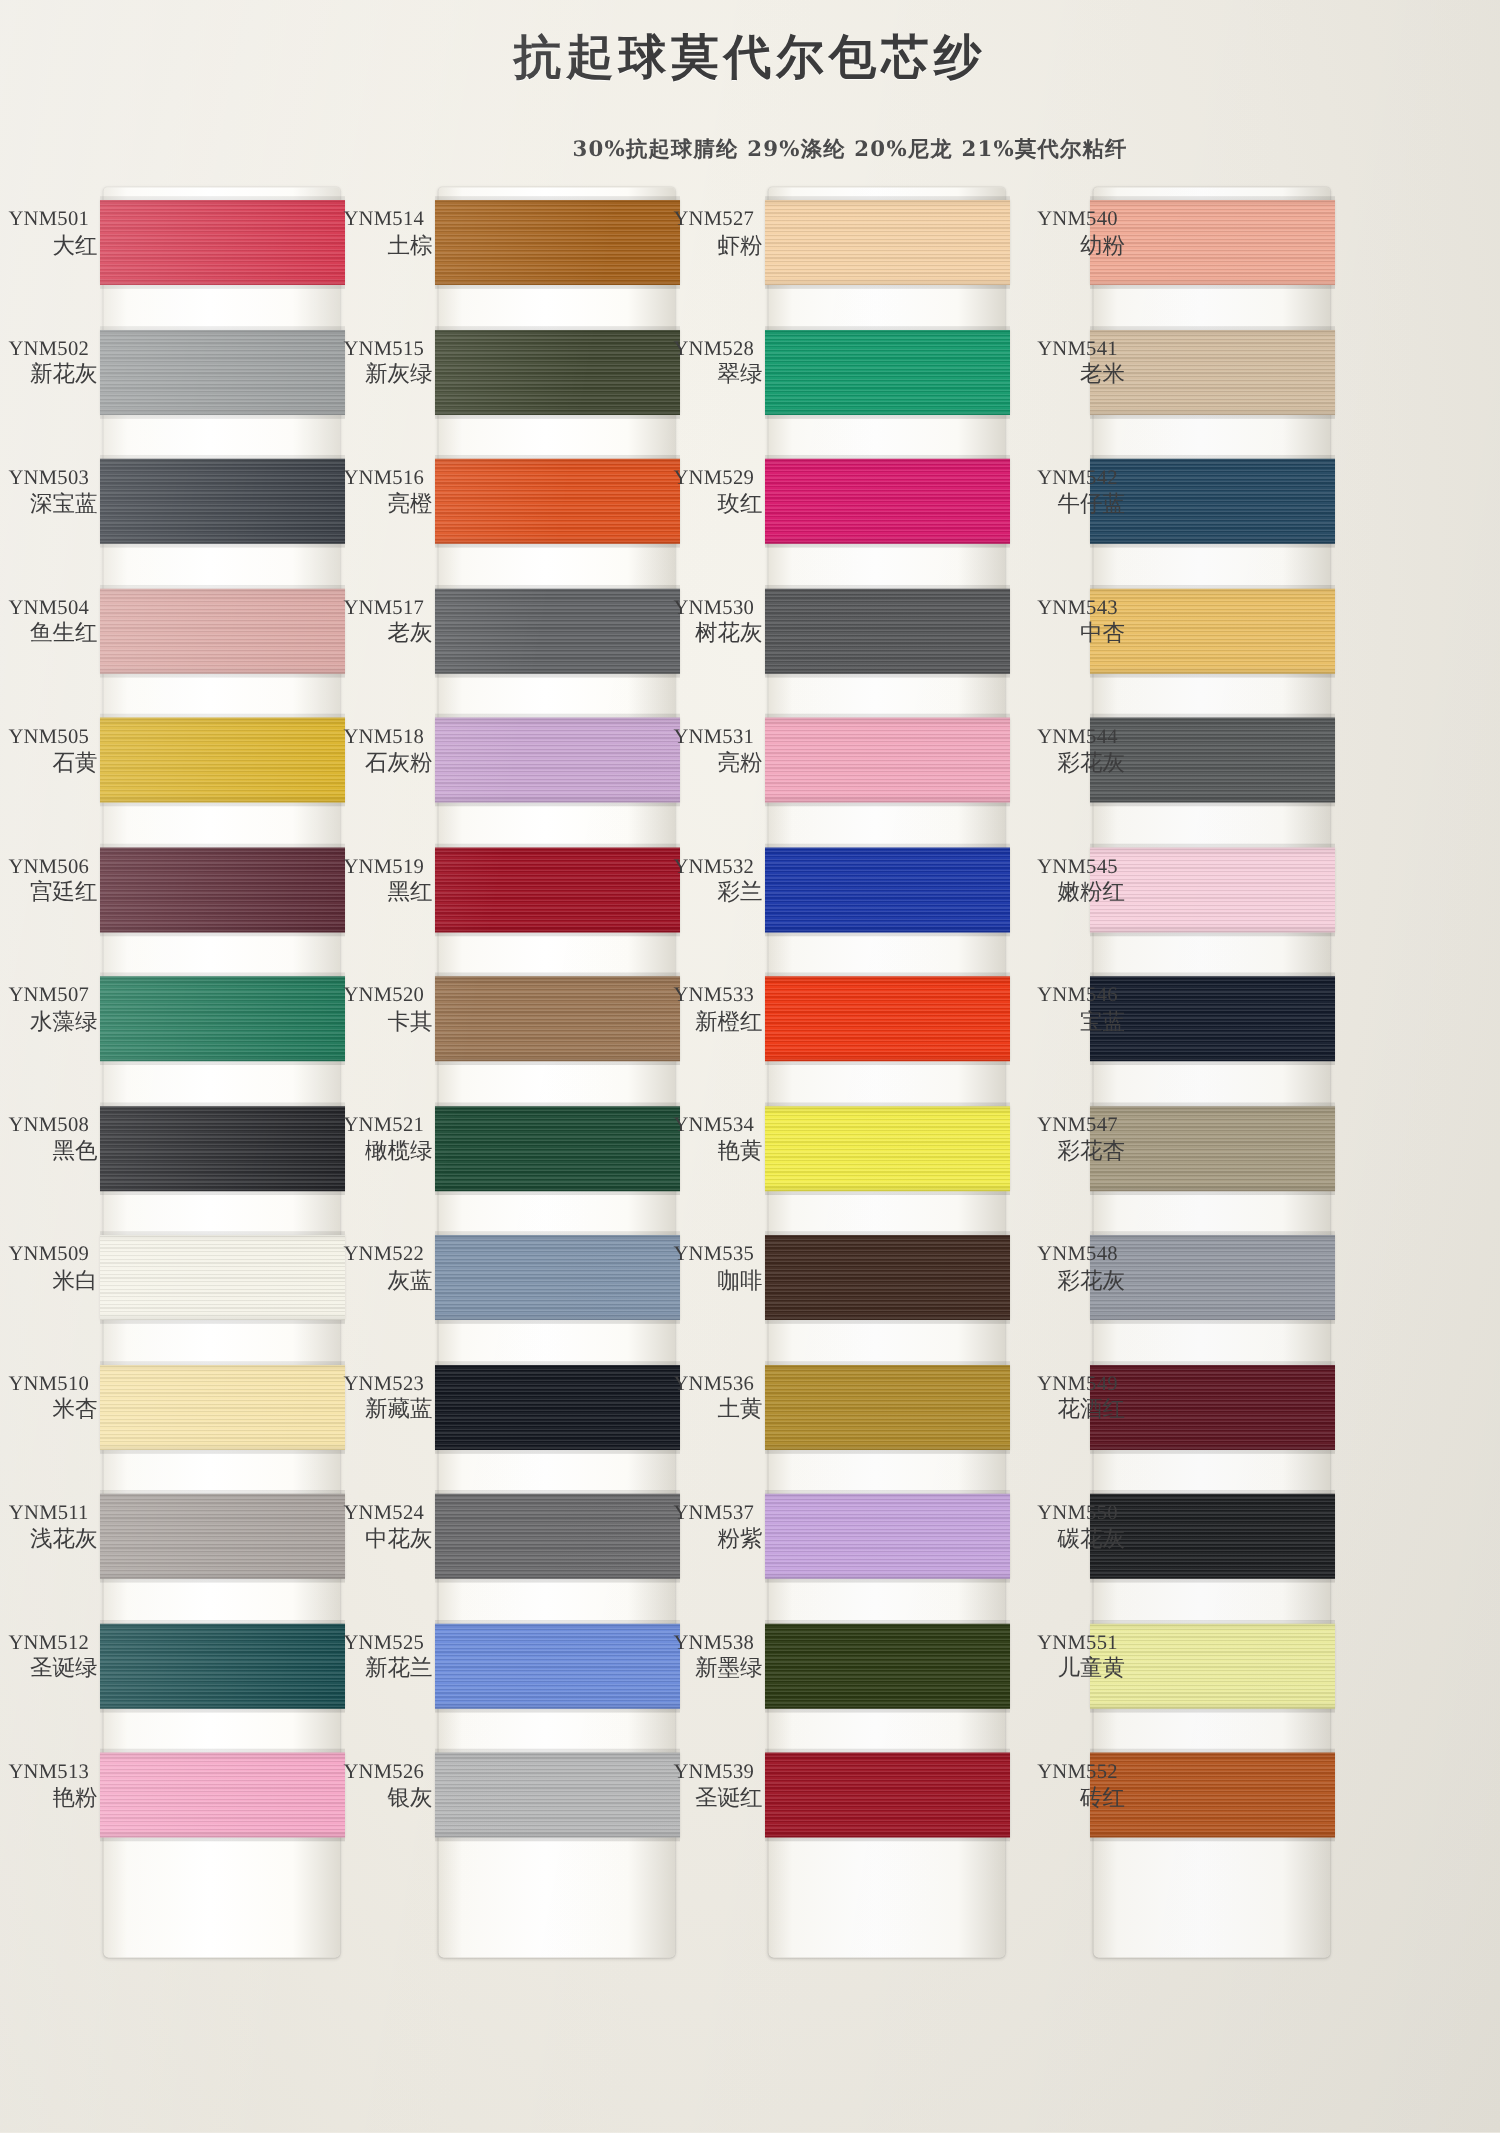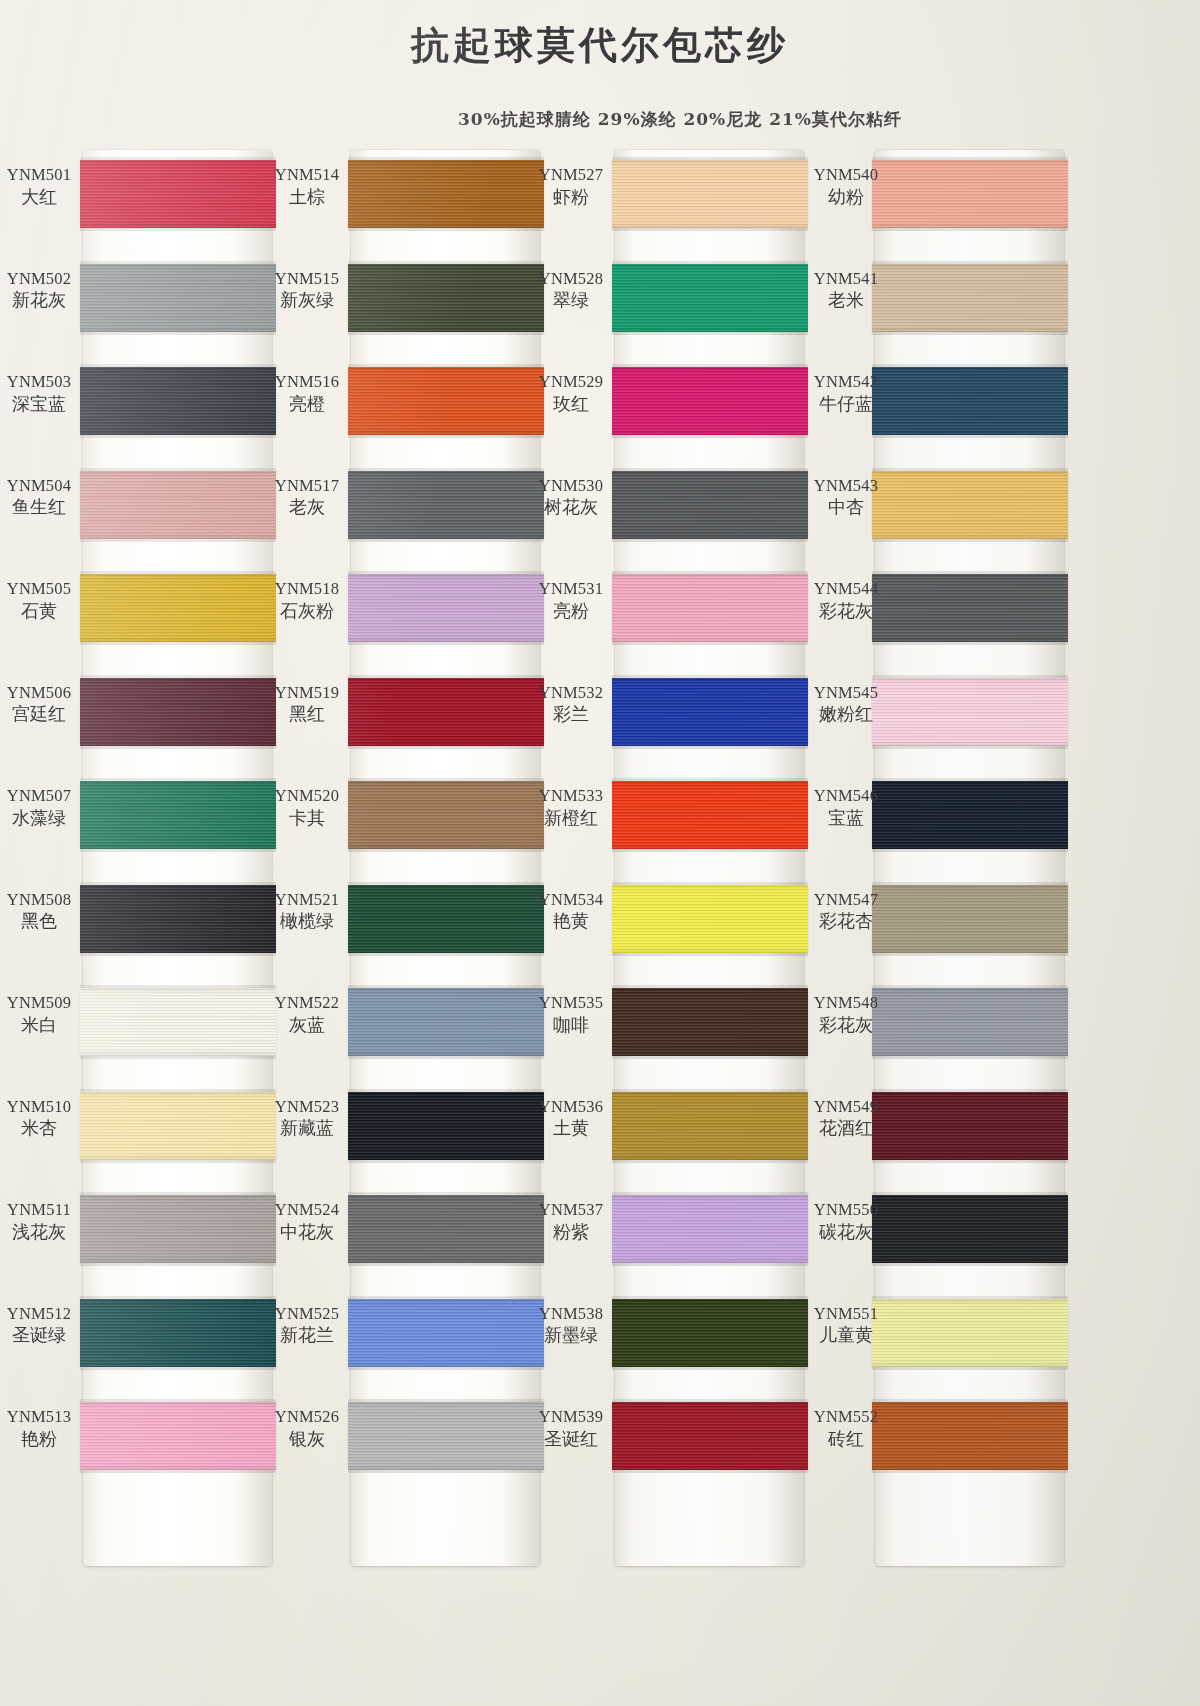--- a/index.html
+++ b/index.html
@@ -116,22 +116,23 @@
     font-family:"Liberation Serif", serif;
     letter-spacing:.2px;
     white-space:nowrap;
   }
   .label .name{
     display:block;
     font-size:18px;
     font-family:"DejaVu Serif", serif;
     margin-top:2px;
     white-space:nowrap;
-  }
-  .col-3 .label{left:8px;width:76px;}
+    text-align:right;
+  }
+  .col-3 .label{left:24px;width:76px;}
 
   .watermark{
     position:absolute;
     left:0;width:1200px;
     top:740px;
     text-align:center;
     pointer-events:none;
     z-index:20;
     opacity:.55;
   }

